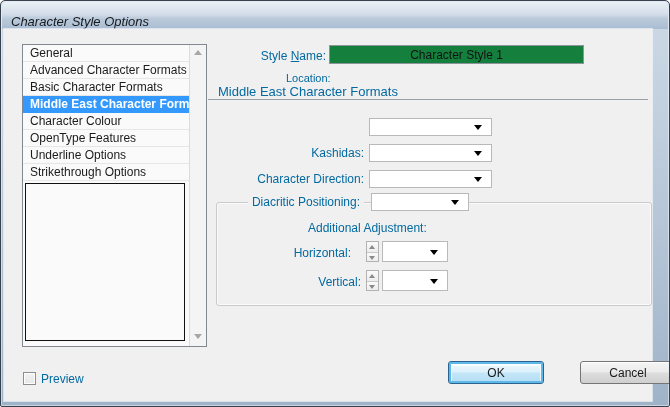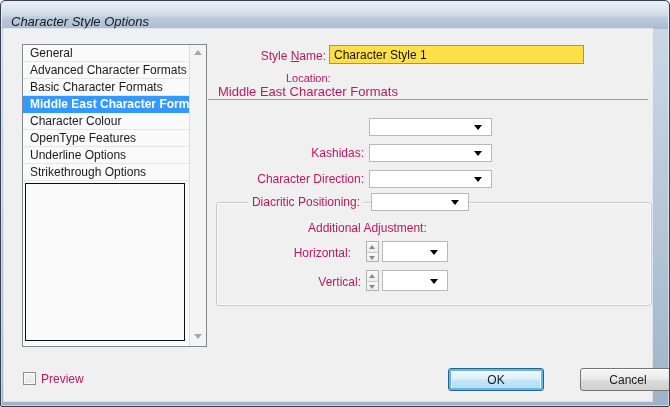--- a/index.html
+++ b/index.html
@@ -51,27 +51,27 @@
   }
   .scroll-arrow { position:absolute; left:4px; width:0; height:0; }
   .scroll-up   { top:5px;    border-left:4px solid transparent; border-right:4px solid transparent; border-bottom:5px solid #a7a7a7; }
   .scroll-down { bottom:7px; border-left:4px solid transparent; border-right:4px solid transparent; border-top:5px solid #a7a7a7; }
   .preview-box {
     position:absolute; left:2px; top:138px; width:160px; height:158px;
     border:1px solid #111; background:#fafafa;
   }
 
   
-  .label { position:absolute; color:#be185d; white-space:nowrap; }
+  .label { position:absolute; color:#0369a1; white-space:nowrap; }
   .ralign { text-align:right; }
 
   .text-input {
     position:absolute; left:325px; top:16px; width:255px; height:19px;
-    border:1px solid #8f939b; background:#fde047; font:12px "Liberation Sans",sans-serif;
-    padding:0 4px; color:#111; outline:none;
+    border:1px solid #8f939b; background:#15803d; font:12px "Liberation Sans",sans-serif;
+    padding:0 4px; color:#111; outline:none;text-align:center;
   }
   .location-label { left:282px; top:43px; font-size:11px; }
   .section-heading { left:214px; top:55px; font-size:13px; }
   .section-divider {
     position:absolute; left:204px; top:70px; width:440px; height:1px; background:#9aa0a8;
   }
 
   .dropdown {
     position:absolute; height:18px; background:#fff; border:1px solid #b9b9b9;
     cursor:default;
@@ -108,21 +108,21 @@
 
   
   .checkbox {
     position:absolute; left:19px; top:343px; width:13px; height:13px;
     border:1px solid #8e8e8e; background:linear-gradient(#f2f2f2,#e7e7e7);
     box-shadow:inset 0 0 0 1px #fdfdfd;
   }
   .preview-label { left:37px; top:343px; }
 
   .btn {
-    position:absolute; top:339px; width:96px; height:23px;
+    position:absolute; top:332px; width:96px; height:23px;
     font:12px "Liberation Sans",sans-serif; color:#1a1a1a;
     display:flex; align-items:center; justify-content:center;
     border-radius:3px; cursor:default;
   }
   .btn-ok {
     left:444px;
     border:1px solid #2c628b;
     box-shadow:inset 0 0 0 2px #5fb8ea, inset 0 1px 0 3px rgba(255,255,255,.7);
     background:linear-gradient(180deg,#f1f9fe 0%,#dcf0fb 48%,#c4e6f8 52%,#b3ddf4 100%);
   }

